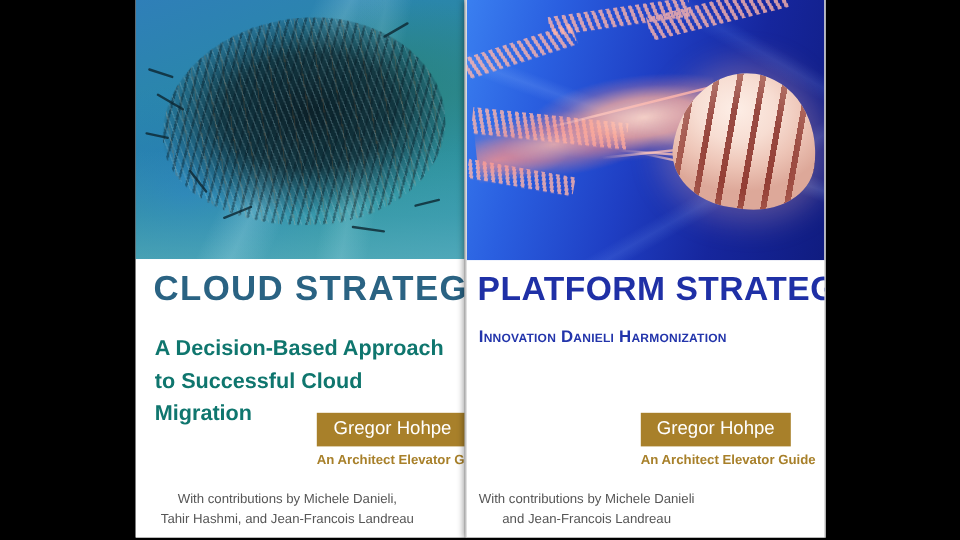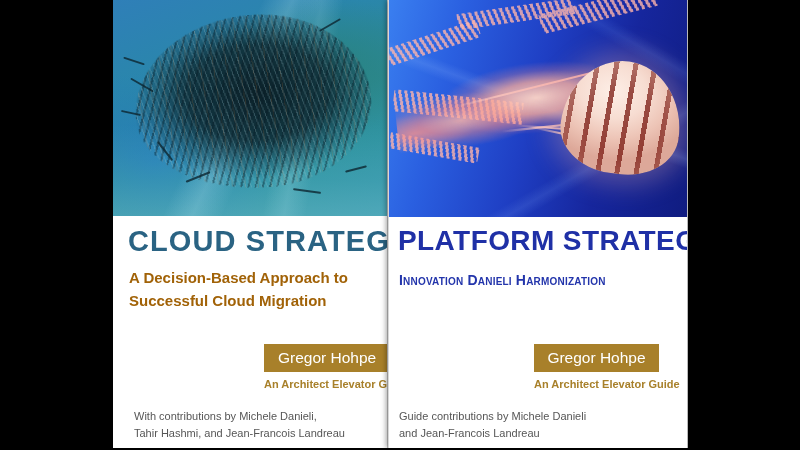--- a/index.html
+++ b/index.html
@@ -204,26 +204,26 @@
     left: 9px;
     top: 225px;
     font-size: 28px;
     color: #1f30a6;
     letter-spacing: 0.4px;
   }
 
   .subtitle-left {
     position: absolute;
     left: 16px;
-    top: 267px;
+    top: 277px;
     width: 245px;
-    font-size: 15px;
+    font-size: 18px;
     font-weight: bold;
     line-height: 1.5;
-    color: #a16207;
+    color: #0f766e;
   }
   .subtitle-right {
     position: absolute;
     left: 10px;
     top: 272px;
     font-size: 14px;
     font-weight: bold;
     color: #2335ab;
     white-space: nowrap;
     font-variant: small-caps;
@@ -264,20 +264,21 @@
   }
   .guide-left  { left: 151px; top: 378px; }
   .guide-right { left: 145px; top: 378px; }
 
   .contrib {
     position: absolute;
     color: #565656;
     font-size: 11px;
     line-height: 1.55;
     white-space: pre-line;
+    text-align: center;
   }
   .contrib-left  { left: 21px; top: 408px; }
   .contrib-right { left: 10px; top: 408px; }
 </style>
 </head>
 <body>
 
 <div class="stage">
 
   <div class="cover cover-left">
@@ -344,17 +345,17 @@
     <div class="title title-right">PLATFORM STRATEGY</div>
 
     <div class="subtitle-right">Innovation Danieli Harmonization</div>
 
     <div class="author-banner banner-right">
       <span>Gregor Hohpe</span>
     </div>
 
     <div class="guide-line guide-right">An Architect Elevator Guide</div>
 
-    <div class="contrib contrib-right">Guide contributions by Michele Danieli
+    <div class="contrib contrib-right">With contributions by Michele Danieli
 and Jean-Francois Landreau</div>
   </div>
 
 </div>
 
 </body></html>

